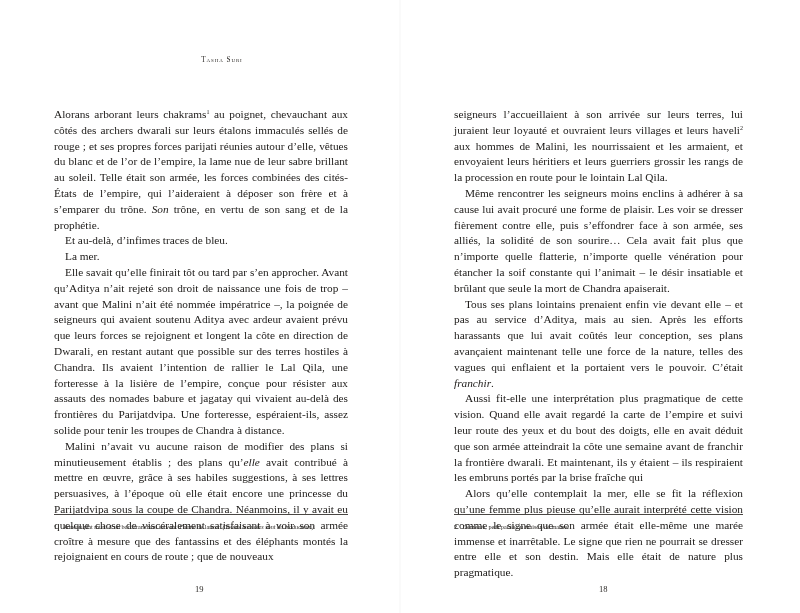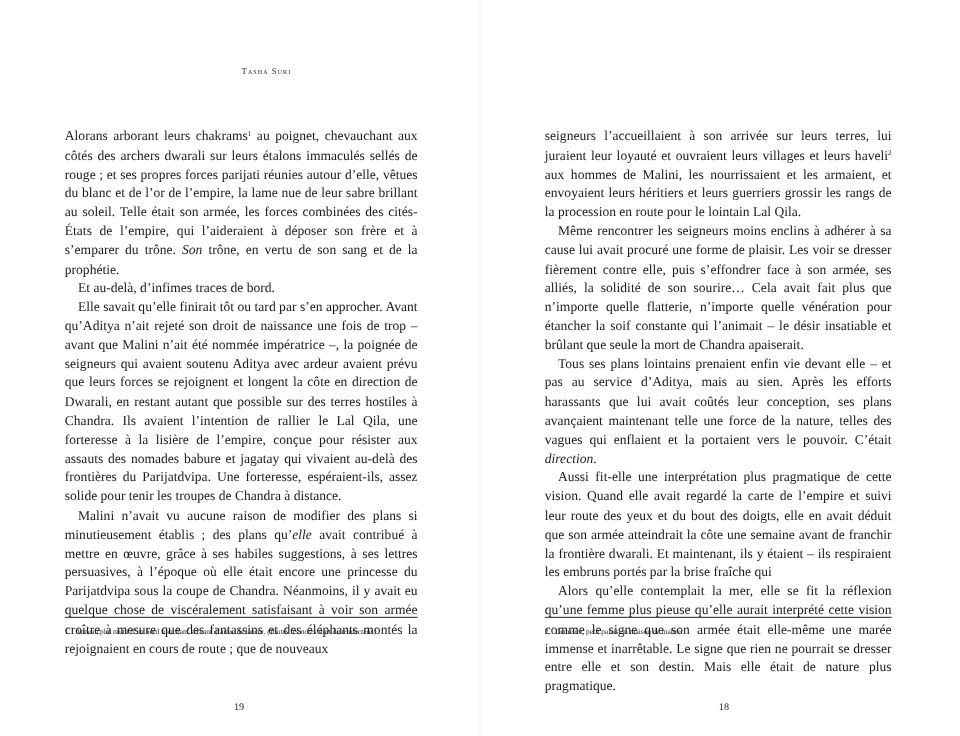--- a/index.html
+++ b/index.html
@@ -30,38 +30,39 @@
   .page.right .folio { left: 199px; }
   .gutter { position: absolute; left: 399px; top: 0; width: 2px; height: 613px; background: #fafafa; }
 </style>
 </head>
 <body>
 
 <div class="page left">
   <div class="running-head">Tasha Suri</div>
   <div class="body-text">
       <p class="noindent"><span>Alorans arborant leurs chakrams</span><sup>1</sup><span> au poignet, chevauchant aux côtés des archers dwarali sur leurs étalons immaculés sellés de rouge ; et ses propres forces parijati réunies autour d’elle, vêtues du blanc et de l’or de l’empire, la lame nue de leur sabre brillant au soleil. Telle était son armée, les forces combinées des cités-États de l’empire, qui l’aideraient à déposer son frère et à s’emparer du trône. </span><i>Son</i><span> trône, en vertu de son sang et de la prophétie.</span></p>
-      <p><span>Et au-delà, d’infimes traces de bord.</span></p>
+      <p><span>Et au-delà, d’infimes traces de bleu.</span></p>
+      <p><span>La mer.</span></p>
       <p><span>Elle savait qu’elle finirait tôt ou tard par s’en approcher. Avant qu’Aditya n’ait rejeté son droit de naissance une fois de trop – avant que Malini n’ait été nommée impératrice –, la poignée de seigneurs qui avaient soutenu Aditya avec ardeur avaient prévu que leurs forces se rejoignent et longent la côte en direction de Dwarali, en restant autant que possible sur des terres hostiles à Chandra. Ils avaient l’intention de rallier le Lal Qila, une forteresse à la lisière de l’empire, conçue pour résister aux assauts des nomades babure et jagatay qui vivaient au-delà des frontières du Parijatdvipa. Une forteresse, espéraient-ils, assez solide pour tenir les troupes de Chandra à distance.</span></p>
       <p><span>Malini n’avait vu aucune raison de modifier des plans si minutieusement établis ; des plans qu’</span><i>elle</i><span> avait contribué à mettre en œuvre, grâce à ses habiles suggestions, à ses lettres persuasives, à l’époque où elle était encore une princesse du Parijatdvipa sous la coupe de Chandra. Néanmoins, il y avait eu quelque chose de viscéralement satisfaisant à voir son armée croître à mesure que des fantassins et des éléphants montés la rejoignaient en cours de route ; que de nouveaux</span></p>
     </div>
   <div class="footnote-rule"></div>
   <div class="footnote">
     <span class="fn-num">1.</span><span>Anneau plat muni d’un bord tranchant servant d’arme de lancer. </span><i>(Toutes les notes sont du traducteur.)</i>
   </div>
   <div class="folio">19</div>
 </div>
 
 <div class="gutter"></div>
 
 <div class="page right">
   <div class="body-text">
       <p class="noindent"><span>seigneurs l’accueillaient à son arrivée sur leurs terres, lui juraient leur loyauté et ouvraient leurs villages et leurs haveli</span><sup>2</sup><span> aux hommes de Malini, les nourrissaient et les armaient, et envoyaient leurs héritiers et leurs guerriers grossir les rangs de la procession en route pour le lointain Lal Qila.</span></p>
       <p><span>Même rencontrer les seigneurs moins enclins à adhérer à sa cause lui avait procuré une forme de plaisir. Les voir se dresser fièrement contre elle, puis s’effondrer face à son armée, ses alliés, la solidité de son sourire… Cela avait fait plus que n’importe quelle flatterie, n’importe quelle vénération pour étancher la soif constante qui l’animait – le désir insatiable et brûlant que seule la mort de Chandra apaiserait.</span></p>
-      <p><span>Tous ses plans lointains prenaient enfin vie devant elle – et pas au service d’Aditya, mais au sien. Après les efforts harassants que lui avait coûtés leur conception, ses plans avançaient maintenant telle une force de la nature, telles des vagues qui enflaient et la portaient vers le pouvoir. C’était </span><i>direction</i><span>.</span></p>
+      <p><span>Tous ses plans lointains prenaient enfin vie devant elle – et pas au service d’Aditya, mais au sien. Après les efforts harassants que lui avait coûtés leur conception, ses plans avançaient maintenant telle une force de la nature, telles des vagues qui enflaient et la portaient vers le pouvoir. C’était </span><i>franchir</i><span>.</span></p>
       <p><span>Aussi fit-elle une interprétation plus pragmatique de cette vision. Quand elle avait regardé la carte de l’empire et suivi leur route des yeux et du bout des doigts, elle en avait déduit que son armée atteindrait la côte une semaine avant de franchir la frontière dwarali. Et maintenant, ils y étaient – ils respiraient les embruns portés par la brise fraîche qui</span></p>
       <p><span>Alors qu’elle contemplait la mer, elle se fit la réflexion qu’une femme plus pieuse qu’elle aurait interprété cette vision comme le signe que son armée était elle-même une marée immense et inarrêtable. Le signe que rien ne pourrait se dresser entre elle et son destin. Mais elle était de nature plus pragmatique.</span></p>
     </div>
   <div class="footnote-rule"></div>
   <div class="footnote">
     <span class="fn-num">2.</span><span>Demeure, petit palais ou maison de maître.</span><i></i>
   </div>
   <div class="folio">18</div>
 </div>
 

